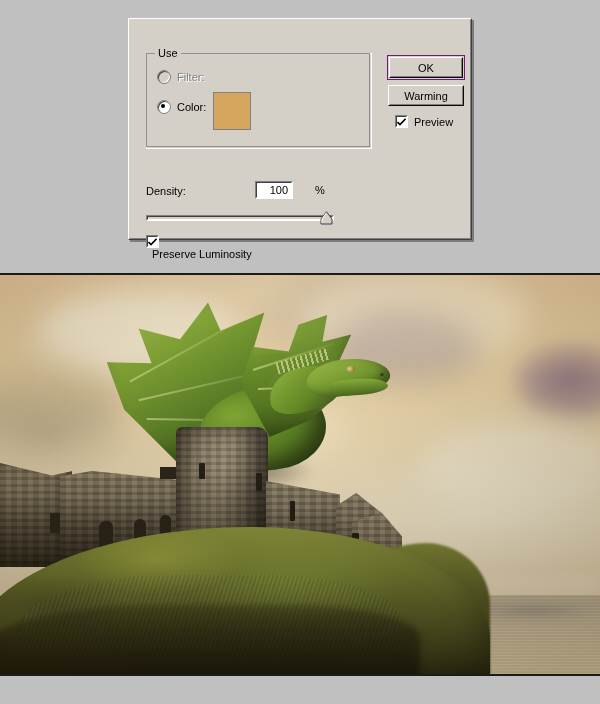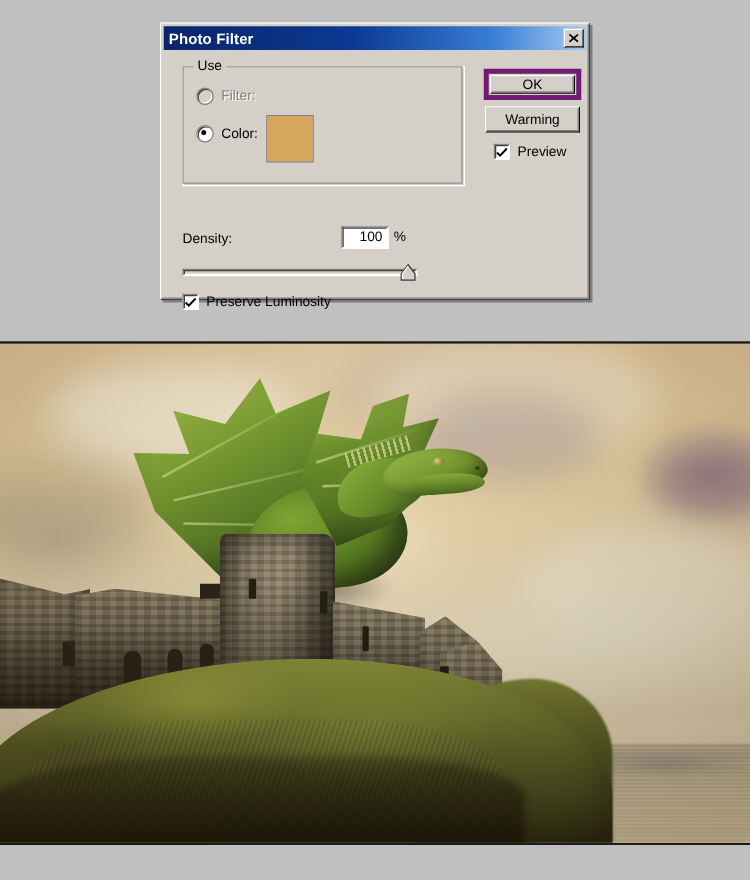--- a/index.html
+++ b/index.html
@@ -299,21 +299,21 @@
   .swatch {
     position: absolute; left: 66px; top: 38px; width: 38px; height: 38px;
     border: 1px solid #808080;
     box-sizing: border-box;
   }
   .swatch-fill { position: absolute; inset: 0; }
 
   .density-row { position: absolute; left: 17px; top: 166px; display: flex; align-items: center; text-align: right; }
   .density-label { font-size: 11px; color: #000; }
   .num-field {
-    position: absolute; left: 144px; top: 162px; width: 38px; height: 18px;
+    position: absolute; left: 126px; top: 162px; width: 38px; height: 18px;
     background: #ffffff;
     border: 1px solid #808080;
     border-right-color: #ffffff; border-bottom-color: #ffffff;
     box-sizing: border-box;
   }
   .num-field-in {
     position: absolute; inset: 0; border: 1px solid #404040;
     border-right-color: #ffffff; border-bottom-color: #ffffff;
     box-sizing: border-box;
     display: flex; align-items: center; justify-content: flex-end;
@@ -329,21 +329,21 @@
     border-right-color: #ffffff; border-bottom-color: #ffffff;
     box-sizing: border-box;
   }
   .track-in {
     position: absolute; inset: 0; border: 1px solid #404040;
     border-right-color: #ffffff; border-bottom-color: #ffffff;
     box-sizing: border-box;
   }
   .thumb { position: absolute; left: 174px; top: 0px; width: 13px; height: 14px; }
 
-  .pl-row { position: absolute; left: 17px; top: 216px; display: flex; align-items: center; }
+  .pl-row { position: absolute; left: 17px; top: 216px; display: flex; align-items: flex-start; flex-direction: column; }
   .checkbox {
     width: 13px; height: 13px; background: #fff;
     border: 1px solid #808080;
     border-right-color: #ffffff; border-bottom-color: #ffffff;
     box-sizing: border-box; position: relative; flex: none;
   }
   .checkbox-in {
     position: absolute; inset: 0; border: 1px solid #404040;
     border-right-color: #ffffff; border-bottom-color: #ffffff;
     box-sizing: border-box;
@@ -360,21 +360,21 @@
     font-size: 11px; color: #000;
     cursor: default;
   }
   .btn-in {
     position: absolute; inset: 0;
     border: 1px solid #d4d0c8; border-right-color: #808080; border-bottom-color: #808080;
     box-sizing: border-box; pointer-events: none;
   }
   .btn-default {
     position: absolute; left: 258px; top: 36px; width: 78px; height: 25px;
-    border: 4px solid #701a75; box-sizing: border-box; padding: 1px;
+    border: 1px solid #701a75; box-sizing: border-box; padding: 1px;
     background: #d4d0c8;
   }
   .btn-default .btn { position: relative; left: 0; top: 0; width: 100%; height: 100%; }
   .btn-cancel { left: 259px; top: 66px; width: 76px; height: 21px; }
   .preview-row { position: absolute; left: 266px; top: 96px; display: flex; align-items: flex-end; }
   .preview-lbl { font-size: 11px; color: #000; margin-left: 6px; }
 </style>
 </head>
 <body>
 
@@ -450,28 +450,20 @@
       <div class="moss-tex"></div>
       <div class="cliff-dark"></div>
 
       <div class="photo-grade"></div>
     </div>
   </div>
 
   <div class="dialog">
     <div class="dialog-inner"></div>
 
-    <div class="titlebar">
-      <span class="title-text">Photo Filter</span>
-      <div class="close-btn">
-        <svg width="8" height="7" viewBox="0 0 8 7">
-          <path d="M0.5 0.5 L7.5 6.5 M7.5 0.5 L0.5 6.5" stroke="#000" stroke-width="1.4" fill="none"></path>
-        </svg>
-      </div>
-    </div>
 
     <div class="group">
       <span class="group-label">Use</span>
 
       <div class="row radio-row-filter">
         <span class="radio off"></span>
         <span class="lbl dis">Filter:</span>
       </div>
 
 

